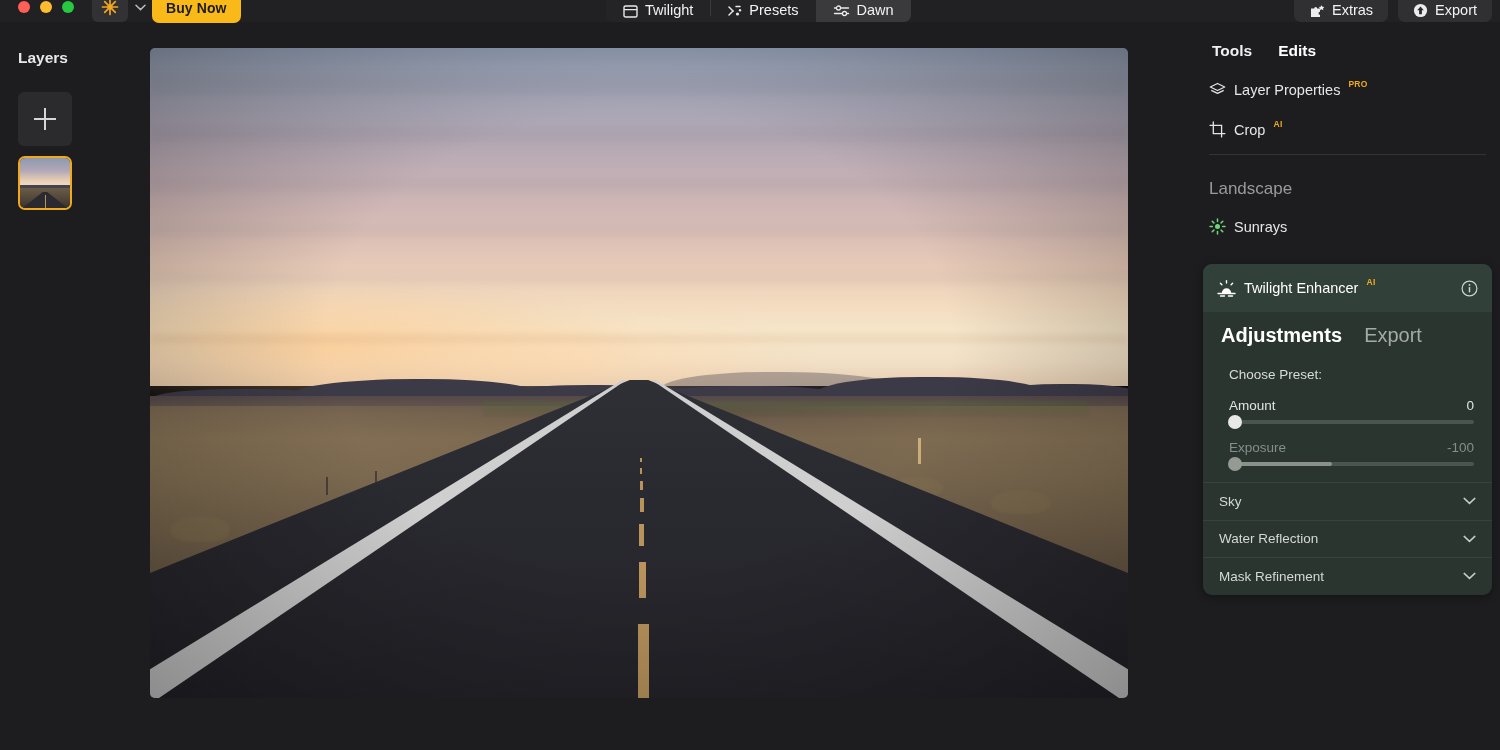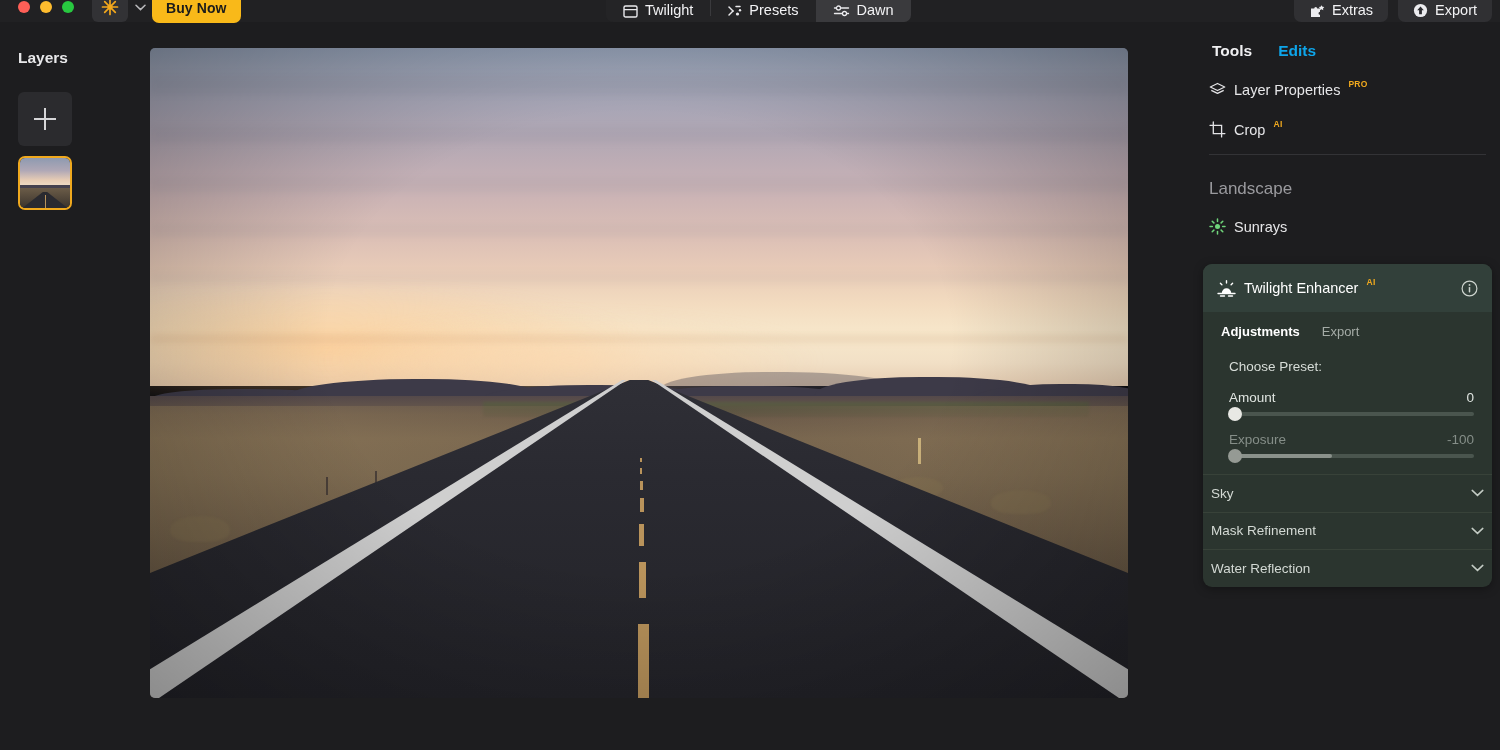--- a/index.html
+++ b/index.html
@@ -202,21 +202,21 @@
   
   .tools {
     position: absolute; right: 0; top: 22px; width: 305px; height: 728px;
     background: #1d1d1f;
   }
   .tt-row {
     position: absolute; left: 17px; top: 20px;
     display: flex; gap: 26px; align-items: baseline;
   }
   .tt { font-size: 15.5px; font-weight: bold; color: #f0f0f2; }
-  .tt.inactive { color: #0ea5e9; }
+  .tt.inactive { color: #ffffff; }
 
   .tool-item {
     position: absolute; left: 14px; display: flex; align-items: center; gap: 8px;
     color: #e6e6e8; font-size: 14.5px;
   }
   .badge {
     font-size: 8.5px; font-weight: bold; color: #f0a91e;
     position: relative; top: -6px; letter-spacing: .3px;
   }
   .divider {
@@ -234,21 +234,21 @@
     box-shadow: 0 2px 10px rgba(0,0,0,0.35);
   }
   .fc-head {
     height: 48px; background: #32403a;
     display: flex; align-items: center; padding: 0 14px;
     color: #fff; font-size: 14.5px; gap: 8px;
   }
   .fc-head .sp { flex: 1; }
   .fc-tabs {
     display: flex; gap: 22px; padding: 12px 16px 6px 18px;
-    font-size: 13px;
+    font-size: 20px;
   }
   .fc-tabs .t { color: #fff; font-weight: bold; }
   .fc-tabs .t.inactive { color: #a4aba6; font-weight: normal; }
   .fc-body { padding: 14px 18px 16px 26px; }
   .fc-label { color: #d7ddd8; font-size: 13.5px; margin-bottom: 8px; }
   .select {
     height: 24px; background: #3b4741; border-radius: 5px;
     display: flex; align-items: center; padding: 0 8px; gap: 8px;
     color: #f0f2f0; font-size: 13.5px; position: relative;
   }
@@ -268,21 +268,21 @@
   }
   .track .fill { position: absolute; left: 0; top: 0; height: 4px; border-radius: 2px; background: #8a918b; }
   .thumb {
     position: absolute; top: -5px; width: 14px; height: 14px; border-radius: 50%;
     background: #e8e8e4;
   }
   .thumb.dim { background: #959a94; }
 
   .acc-row {
     height: 37.5px; display: flex; align-items: center;
-    padding: 0 8px; color: #d3d9d4; font-size: 13.5px;
+    padding: 0 16px; color: #d3d9d4; font-size: 13.5px;
     border-top: 1px solid #384239; justify-content: space-between;
   }
 
   svg { display: block; }
 </style>
 </head>
 <body>
 
 <div id="app">
 
@@ -575,32 +575,32 @@
 
       <div class="acc-row">
         <span>Sky</span>
         <span>
           <svg width="13" height="8" viewBox="0 0 13 8">
               <path d="M1.2 1.4 L6.5 6.4 L11.8 1.4" fill="none" stroke="#c3cbc4" stroke-width="1.5" stroke-linecap="round"></path>
             </svg>
         </span>
       </div>
       <div class="acc-row">
+        <span>Water Reflection</span>
+        <span>
+          <svg width="13" height="8" viewBox="0 0 13 8">
+              <path d="M1.2 1.4 L6.5 6.4 L11.8 1.4" fill="none" stroke="#c3cbc4" stroke-width="1.5" stroke-linecap="round"></path>
+            </svg>
+        </span>
+      </div>
+      <div class="acc-row">
         <span>Mask Refinement</span>
         <span>
           <svg width="13" height="8" viewBox="0 0 13 8">
               <path d="M1.2 1.4 L6.5 6.4 L11.8 1.4" fill="none" stroke="#c3cbc4" stroke-width="1.5" stroke-linecap="round"></path>
             </svg>
         </span>
       </div>
-      <div class="acc-row">
-        <span>Water Reflection</span>
-        <span>
-          <svg width="13" height="8" viewBox="0 0 13 8">
-              <path d="M1.2 1.4 L6.5 6.4 L11.8 1.4" fill="none" stroke="#c3cbc4" stroke-width="1.5" stroke-linecap="round"></path>
-            </svg>
-        </span>
-      </div>
 
     </div>
   </div>
 
 </div>
 
 </body></html>

